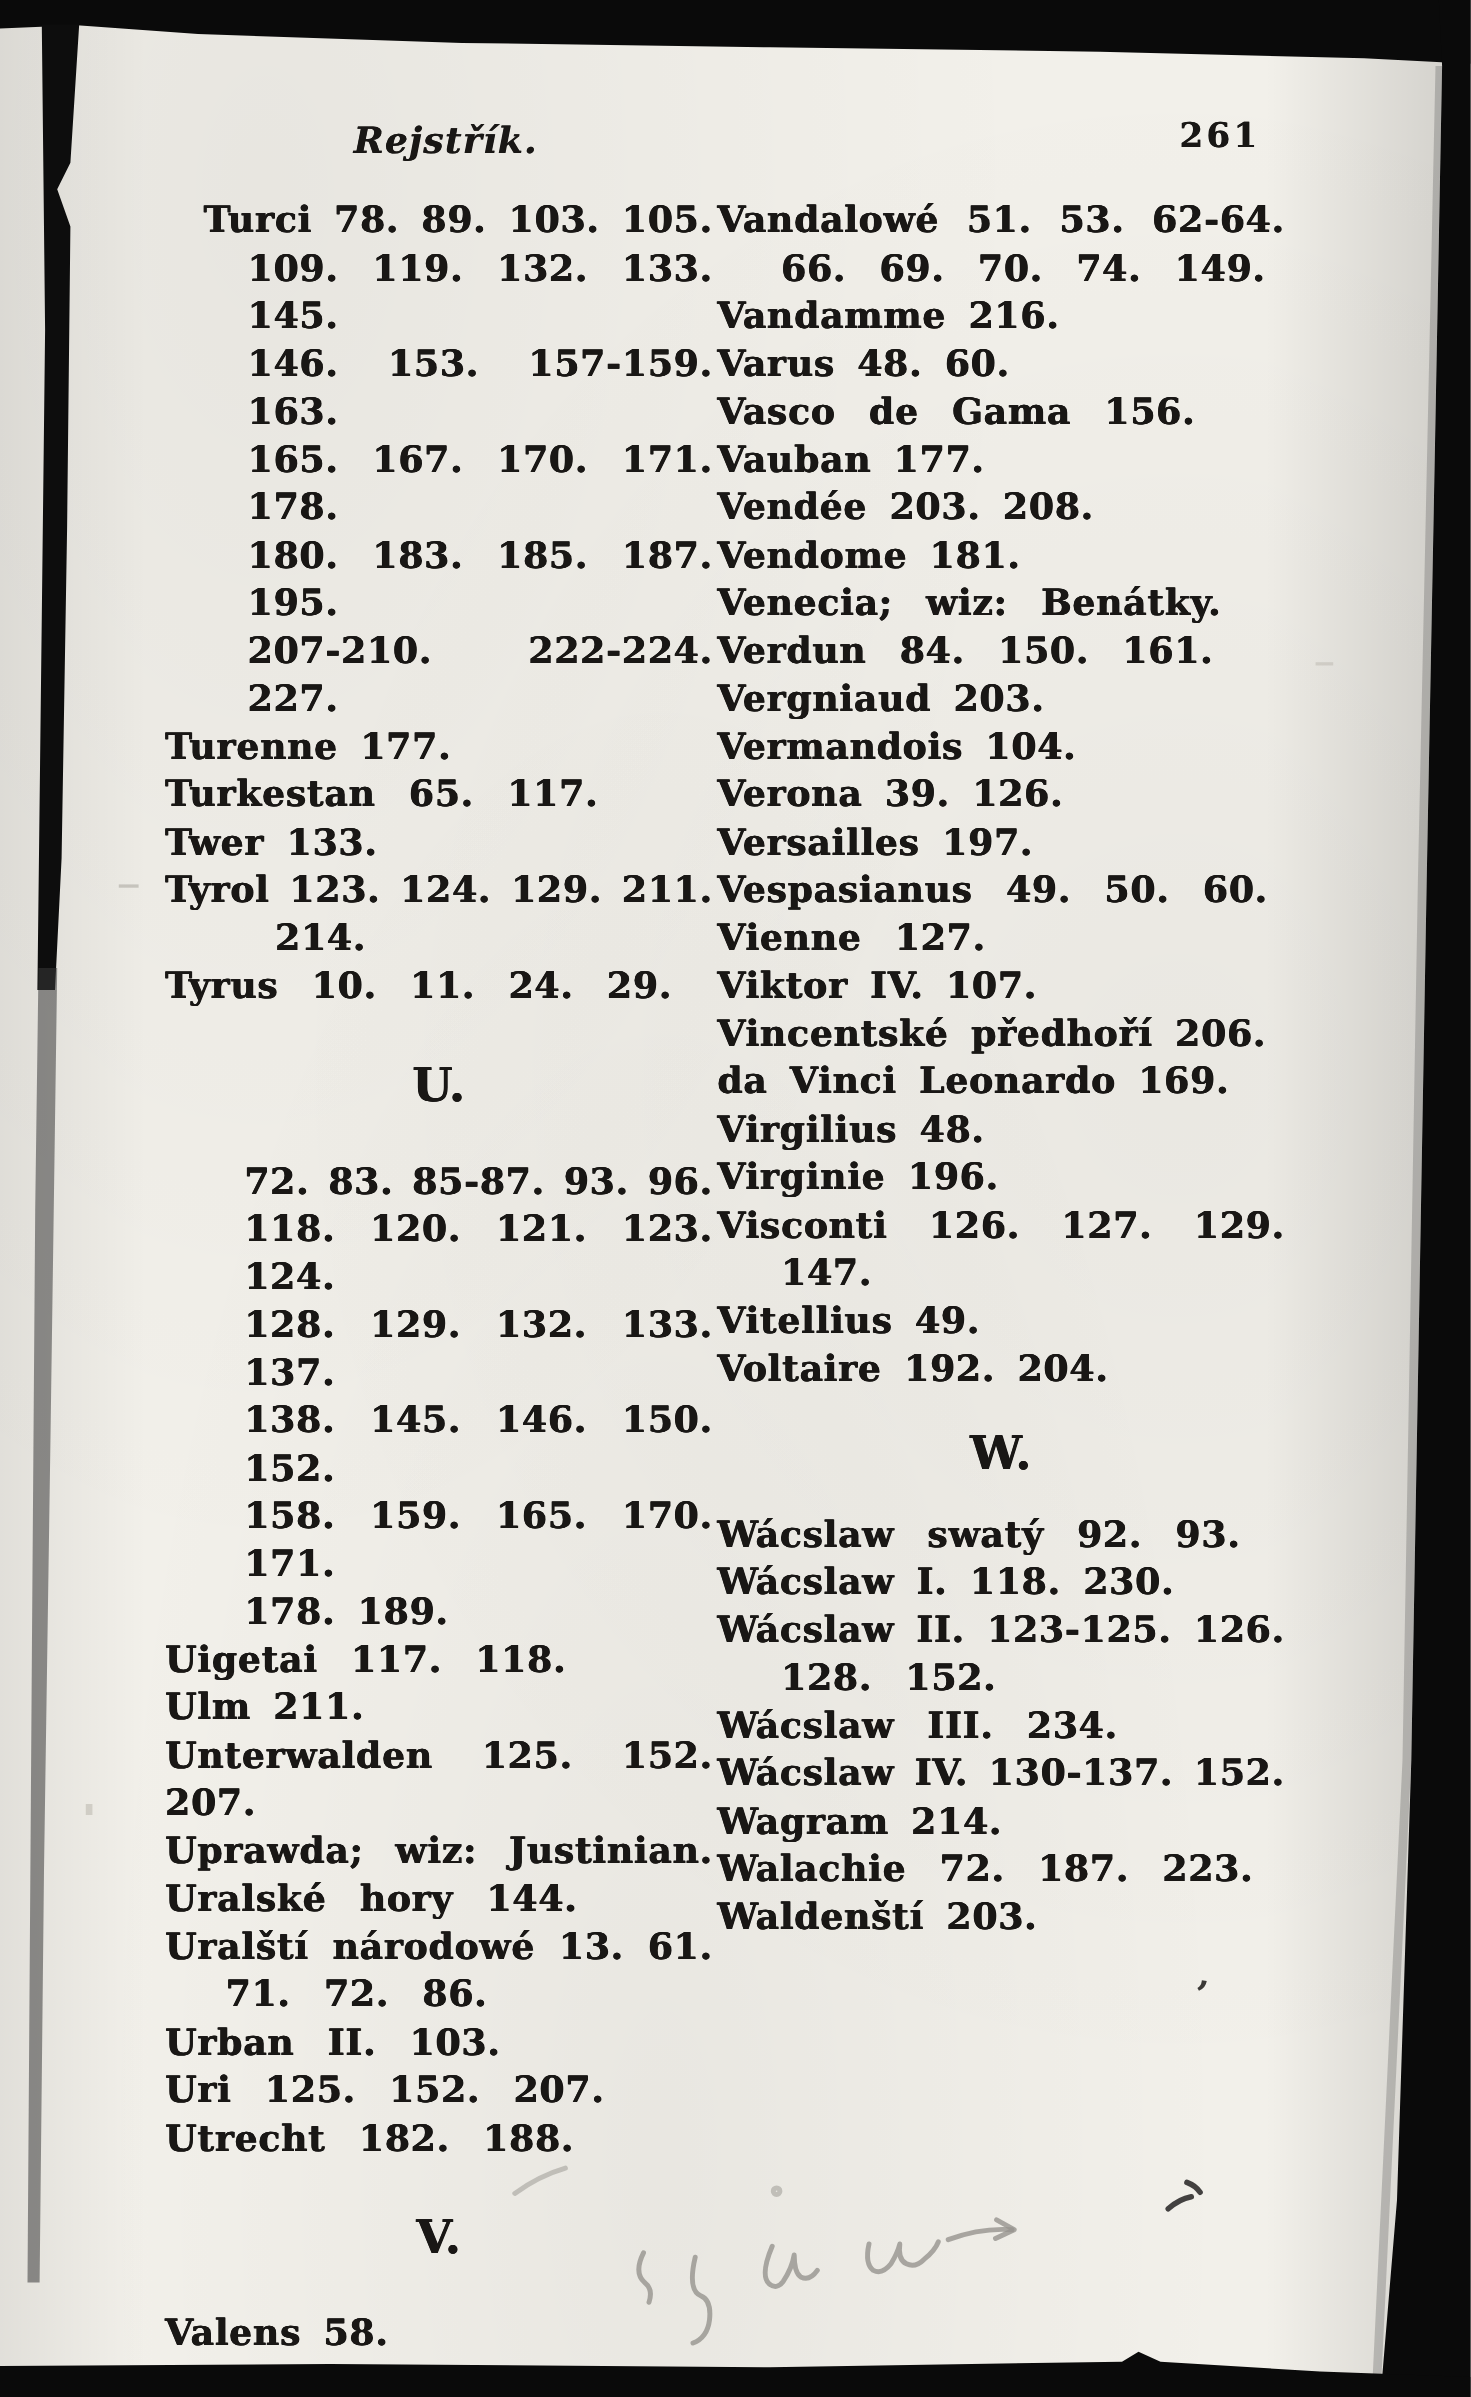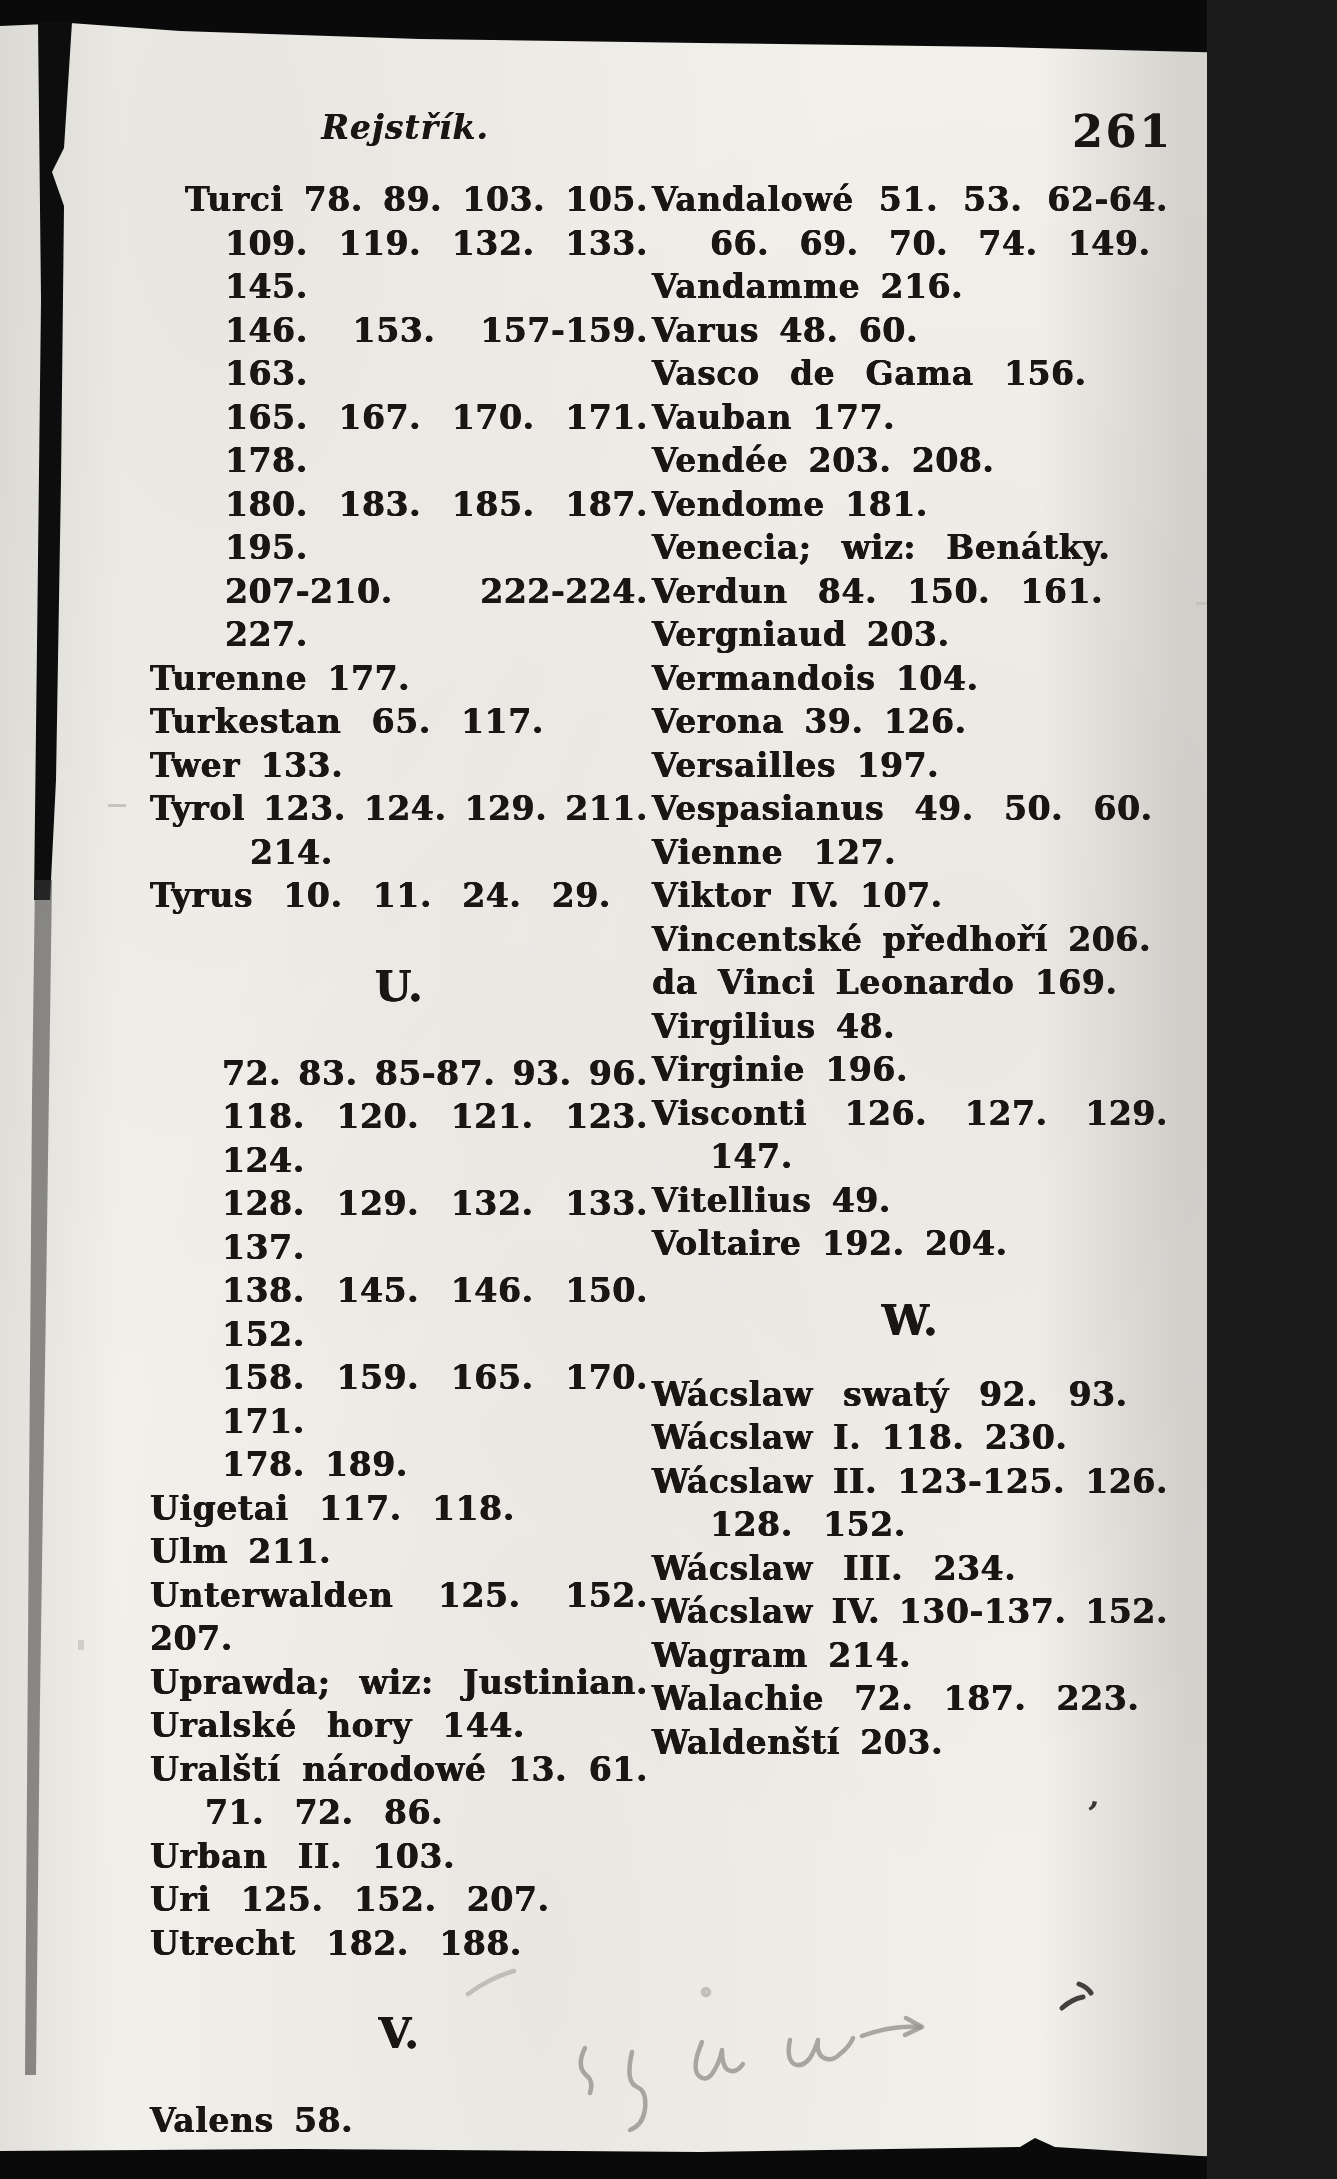--- a/index.html
+++ b/index.html
@@ -1,34 +1,34 @@
 <!DOCTYPE html>
 <html><head>
 <meta charset="utf-8">
 <style>
   html,body{margin:0;padding:0;background:#1c1c1c;}
   .scan{
-    position:relative;width:1207px;height:2179px;overflow:hidden;
+    position:relative;width:1337px;height:2179px;overflow:hidden;
     background:
       radial-gradient(ellipse at 18% 8%, rgba(0,0,0,0.045), transparent 45%),
       radial-gradient(ellipse at 80% 45%, rgba(0,0,0,0.035), transparent 55%),
       radial-gradient(ellipse at 45% 90%, rgba(0,0,0,0.04), transparent 50%),
       linear-gradient(to right, rgba(0,0,0,0.07) 0%, transparent 10%, transparent 86%, rgba(0,0,0,0.12) 98%),
       #f2f0ea;
     font-family:"DejaVu Serif","Liberation Serif",serif;
     font-weight:700;color:#191715;
   }
   .edges{position:absolute;top:0;left:0;width:1337px;height:2179px;pointer-events:none;}
   .running-title{
     position:absolute;top:108px;left:150px;width:510px;text-align:center;
     font-style:italic;font-size:33px;letter-spacing:1px;
     text-shadow:0.4px 0 currentColor;
   }
   .page-number{
-    position:absolute;top:106px;left:1072px;font-size:44px;letter-spacing:3px;
+    position:absolute;top:106px;left:1072px;font-size:31px;letter-spacing:3px;
     text-shadow:0.5px 0 currentColor;
   }
   .col{
     position:absolute;top:178px;font-size:33px;letter-spacing:0.6px;
     text-shadow:0.45px 0 currentColor, -0.25px 0 currentColor;
   }
   .col-left{left:150px;width:498px;}
   .col-right{left:652px;width:516px;}
   .ln{line-height:43.5px;min-height:43.5px;word-spacing:0.25em;}
   .ln.justify{text-align:justify;text-align-last:justify;word-spacing:0.06em;}

